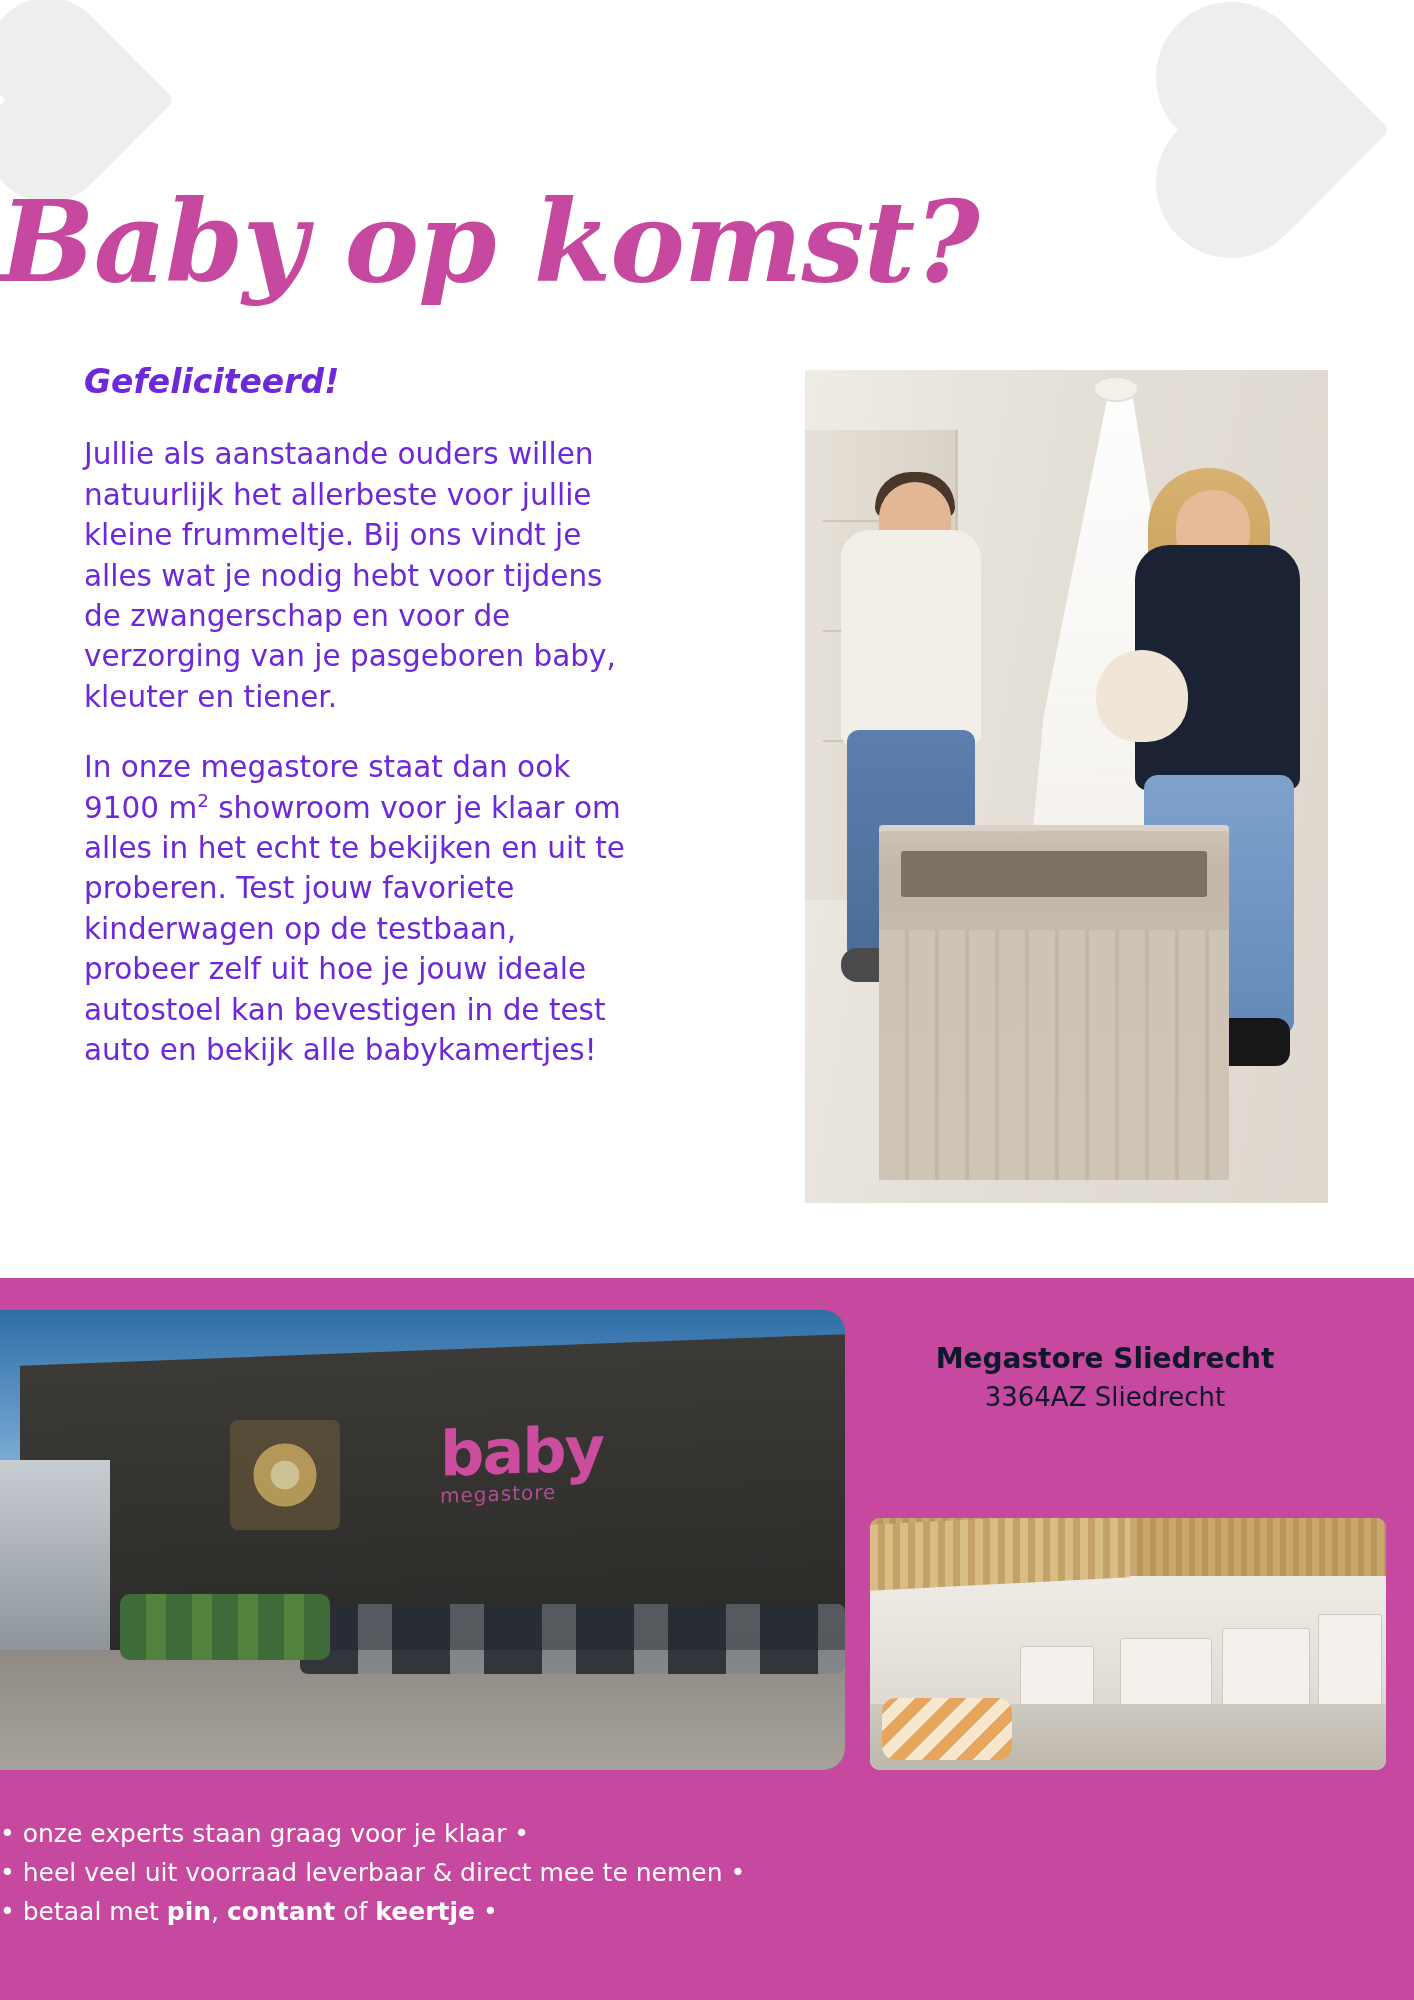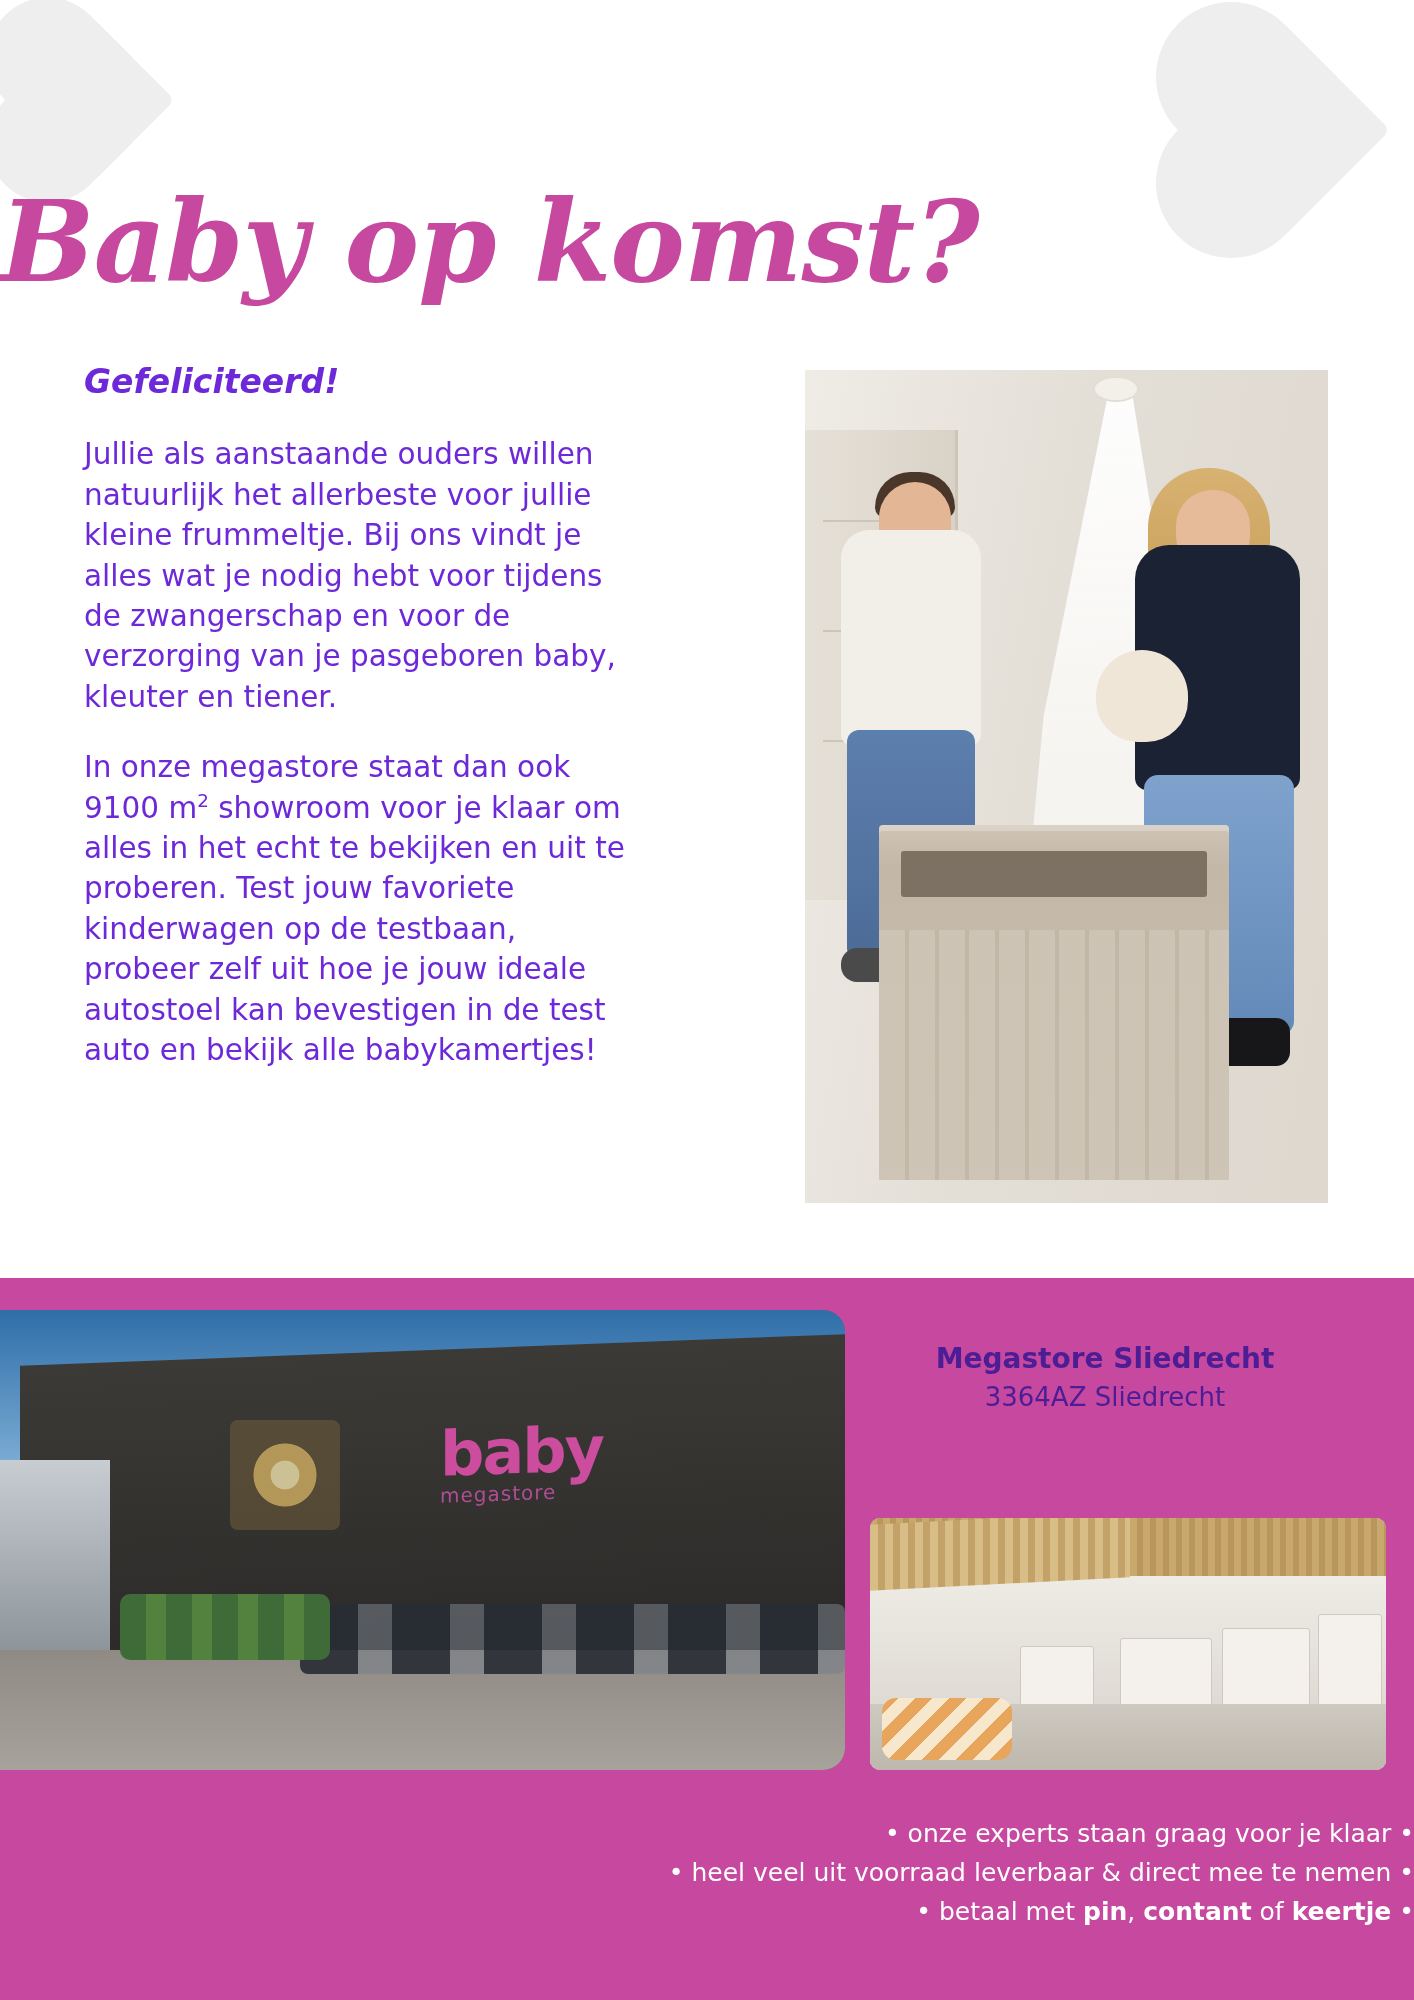--- a/index.html
+++ b/index.html
@@ -288,21 +288,21 @@
     filter: blur(0.5px);
   }
 
   
   .address {
     position: absolute;
     left: 870px;
     top: 1342px;
     width: 470px;
     text-align: center;
-    color: #4c1d95;
+    color: #0f172a;
     z-index: 3;
   }
   .address .name {
     font-size: 28px;
     font-weight: 700;
     margin-bottom: 6px;
   }
   .address .line {
     font-size: 26px;
     font-weight: 400;
@@ -349,21 +349,21 @@
     background: repeating-linear-gradient(135deg,#e8a55c 0 12px,#f6e7cd 12px 24px);
     border-radius: 14px;
   }
 
   
   .bullets {
     position: absolute;
     left: 0;
     right: 0;
     top: 1815px;
-    text-align: right;
+    text-align: left;
     color: #ffffff;
     z-index: 3;
   }
   .bullets div {
     font-size: 25px;
     line-height: 1.55;
     font-weight: 400;
   }
   .bullets b { font-weight: 700; }
 </style>

